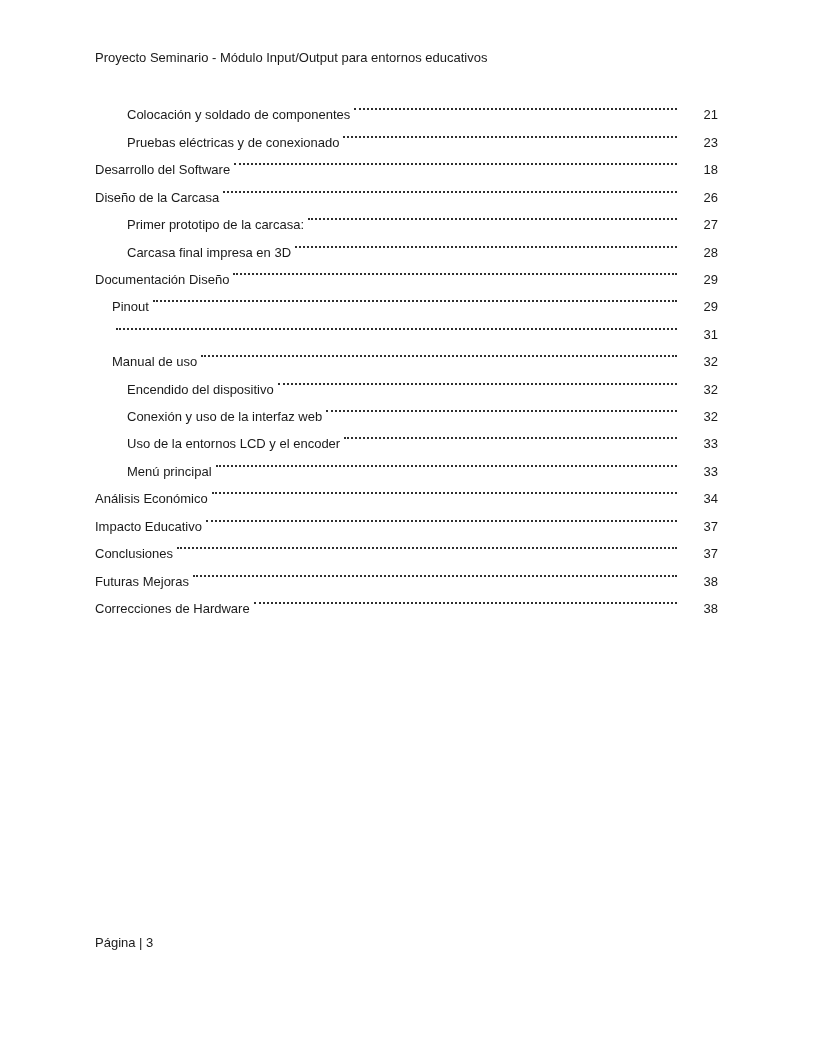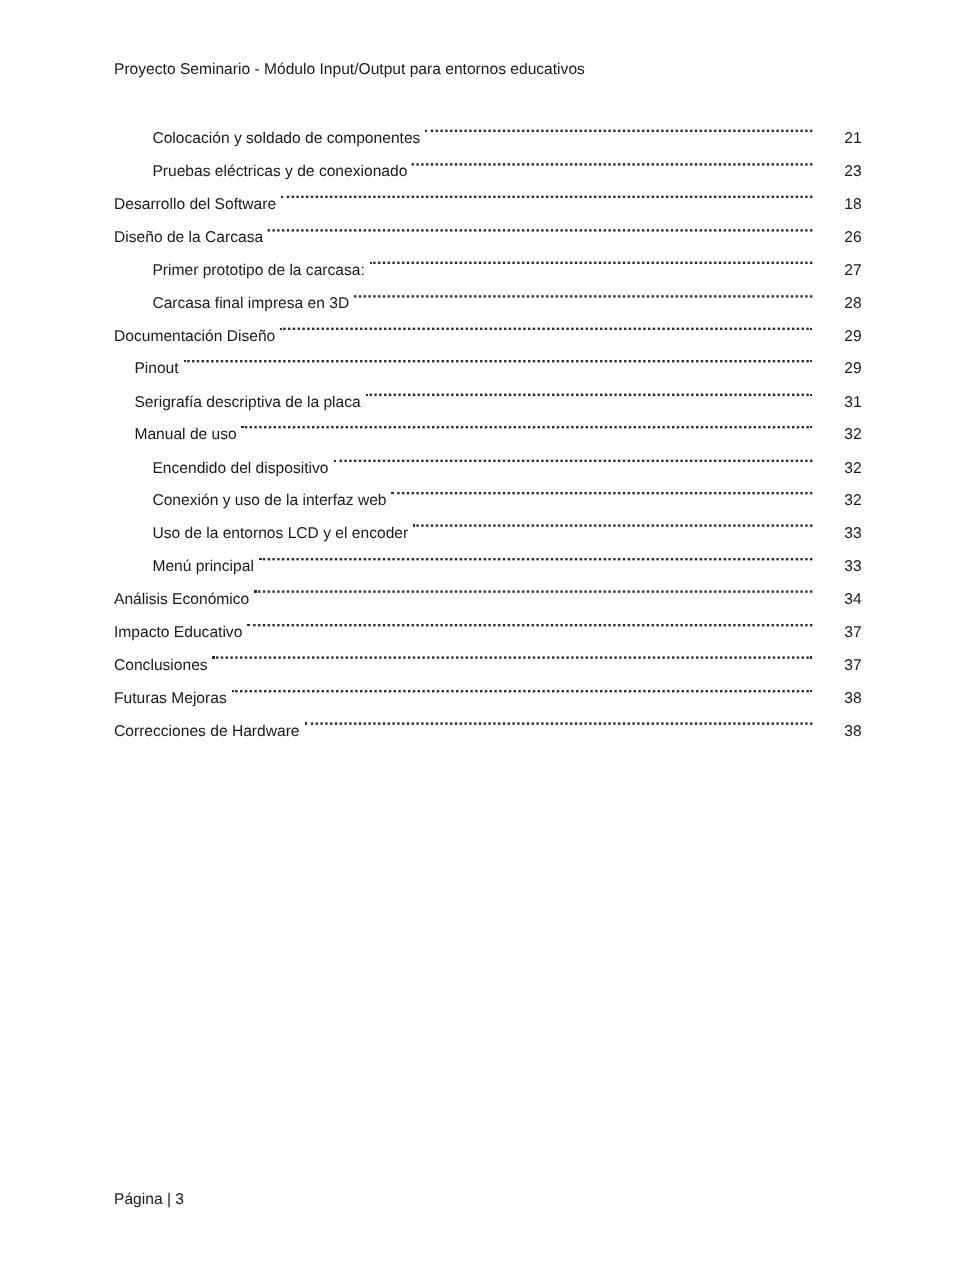--- a/index.html
+++ b/index.html
@@ -63,21 +63,21 @@
     bottom: 9px;
     border-bottom: 2px dotted #2e2e2e;
   }
   .toc-page {
     flex: 0 0 auto;
     white-space: nowrap;
     margin-left: 26px;
   }
   .doc-footer {
     position: absolute;
-    top: 991px;
+    top: 935px;
     left: 95px;
     font-size: 13px;
     line-height: 16px;
     color: #1a1a1a;
     white-space: nowrap;
   }
 </style>
 </head>
 <body>
 
@@ -130,21 +130,20 @@
     <span class="toc-page">29</span>
   </div>
 
   <div class="toc-row level-2">
     <span class="toc-label">Pinout</span>
     <span class="toc-leader"></span>
     <span class="toc-page">29</span>
   </div>
 
   <div class="toc-row level-2">
-    <span class="toc-label">Serigrafía descriptiva de la placa</span>
     <span class="toc-leader"></span>
     <span class="toc-page">31</span>
   </div>
 
   <div class="toc-row level-2">
     <span class="toc-label">Manual de uso</span>
     <span class="toc-leader"></span>
     <span class="toc-page">32</span>
   </div>
 

